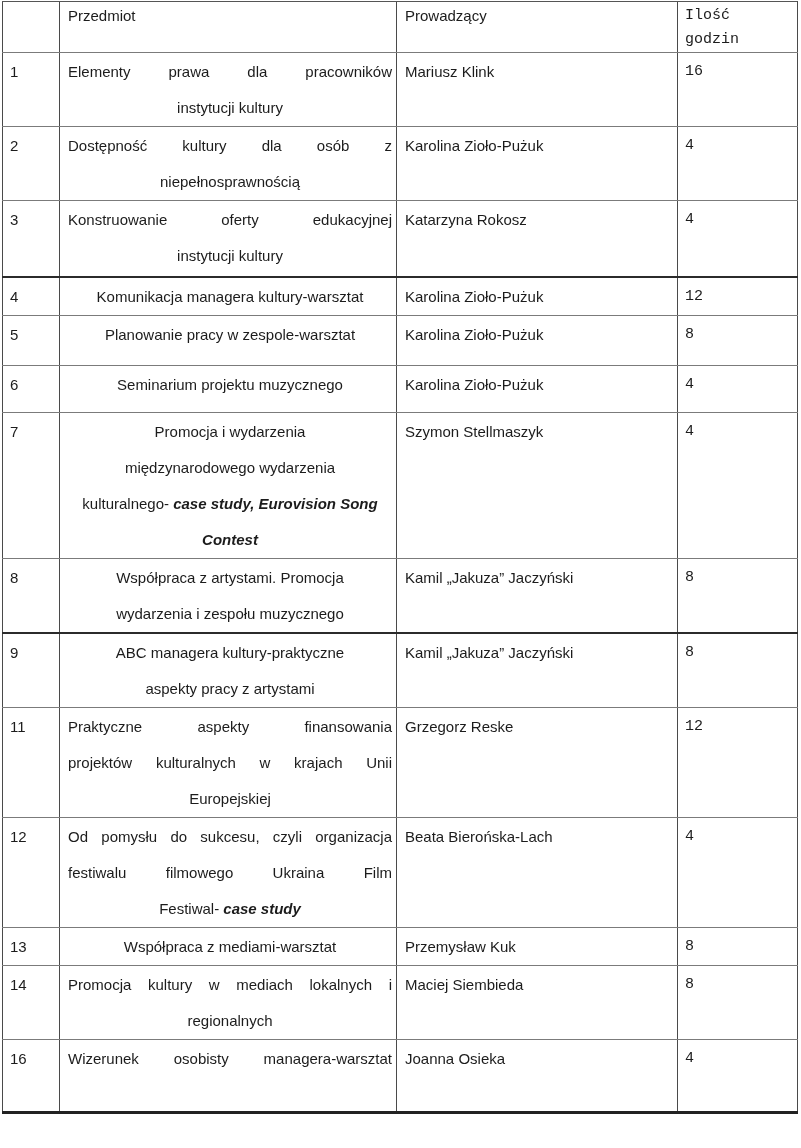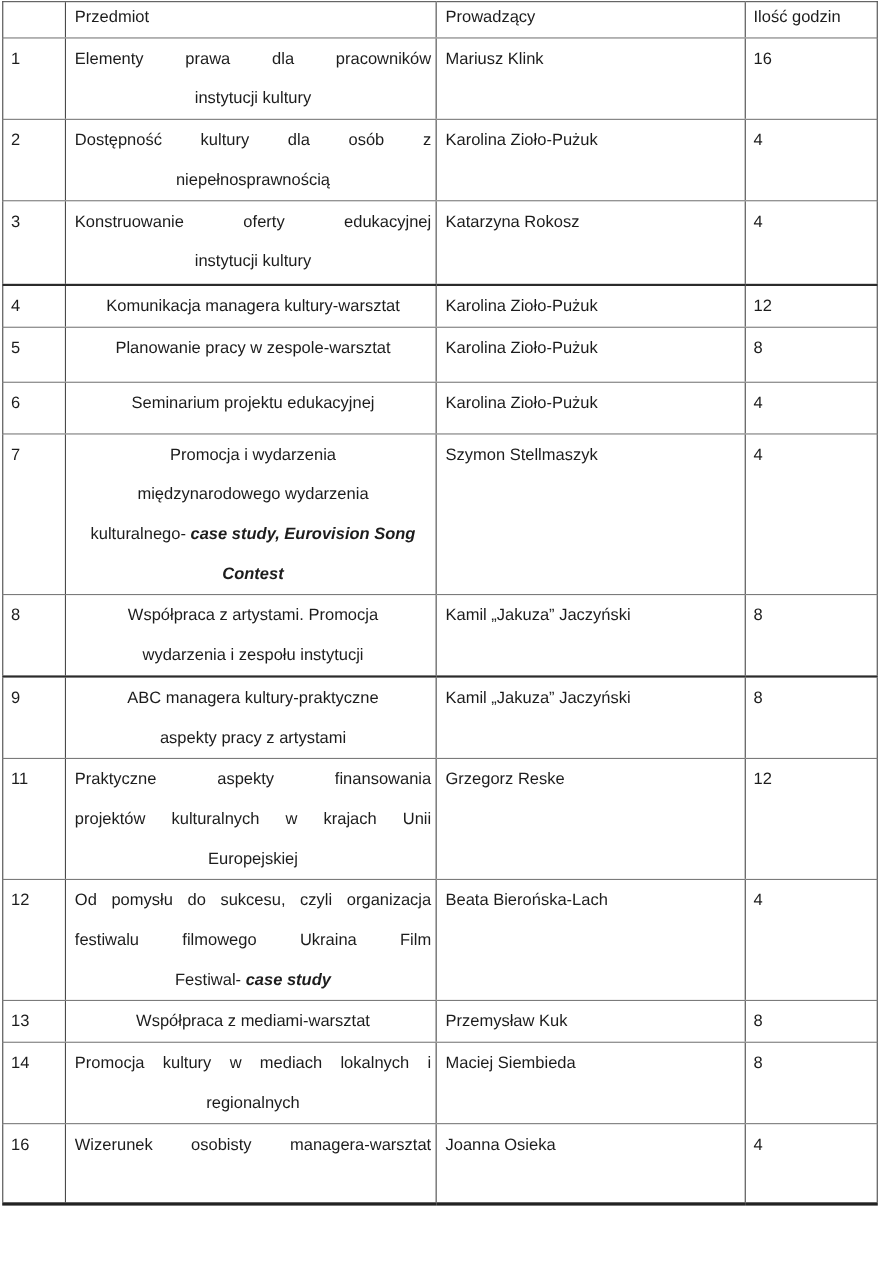--- a/index.html
+++ b/index.html
@@ -23,21 +23,21 @@
   }
   th, td {
     border-left: 1px solid #4a4a4a;
     border-bottom: 1px solid #7b7b7b;
     vertical-align: top;
     overflow: hidden;
     font-weight: normal;
     text-align: left;
     padding: 0;
   }
-  th:last-child, td:last-child { border-right: 1px solid #4a4a4a; }
+  th:last-child, td:last-child { border-right: 1px solid #4a4a4a; font-family: Liberation Mono, monospace; }
   thead th { border-top: 1px solid #555; height: 30px; line-height: 24px; padding: 2px 4px 0 8px; }
   thead th.num-col { padding-left: 6px; }
   thead th.hours-col { padding-left: 7px; }
   td.row-number-cell { padding: 1px 2px 0 7px; line-height: 36px; }
   td.subject-cell   { padding: 1px 4px 0 8px; line-height: 36px; }
   td.lecturer-cell  { padding: 1px 4px 0 8px; line-height: 36px; }
   td.hours-cell     { padding: 1px 2px 0 7px; line-height: 36px; }
   .line { text-align: center; }
   .line.jline { text-align: justify; text-align-last: justify; }
   .it { font-style: italic; font-weight: bold; }
@@ -102,41 +102,41 @@
         <td class="row-number-cell">5</td>
         <td class="subject-cell">
           <div class="line"><span>Planowanie pracy w zespole-warsztat</span></div>
         </td>
         <td class="lecturer-cell">Karolina Zioło-Pużuk</td>
         <td class="hours-cell">8</td>
       </tr>
       <tr style="height: 47px;">
         <td class="row-number-cell">6</td>
         <td class="subject-cell">
-          <div class="line"><span>Seminarium projektu edukacyjnej</span></div>
+          <div class="line"><span>Seminarium projektu muzycznego</span></div>
         </td>
         <td class="lecturer-cell">Karolina Zioło-Pużuk</td>
         <td class="hours-cell">4</td>
       </tr>
       <tr style="height: 145px;">
         <td class="row-number-cell">7</td>
         <td class="subject-cell">
           <div class="line"><span>Promocja i wydarzenia</span></div>
           <div class="line"><span>międzynarodowego wydarzenia</span></div>
           <div class="line"><span>kulturalnego- </span><span class="it">case study, Eurovision Song</span></div>
           <div class="line"><span class="it">Contest</span></div>
         </td>
         <td class="lecturer-cell">Szymon Stellmaszyk</td>
         <td class="hours-cell">4</td>
       </tr>
       <tr class="thick" style="height: 68px;">
         <td class="row-number-cell">8</td>
         <td class="subject-cell">
           <div class="line"><span>Współpraca z artystami. Promocja</span></div>
-          <div class="line"><span>wydarzenia i zespołu instytucji</span></div>
+          <div class="line"><span>wydarzenia i zespołu muzycznego</span></div>
         </td>
         <td class="lecturer-cell">Kamil „Jakuza” Jaczyński</td>
         <td class="hours-cell">8</td>
       </tr>
       <tr style="height: 74px;">
         <td class="row-number-cell">9</td>
         <td class="subject-cell">
           <div class="line"><span>ABC managera kultury-praktyczne</span></div>
           <div class="line"><span>aspekty pracy z artystami</span></div>
         </td>

